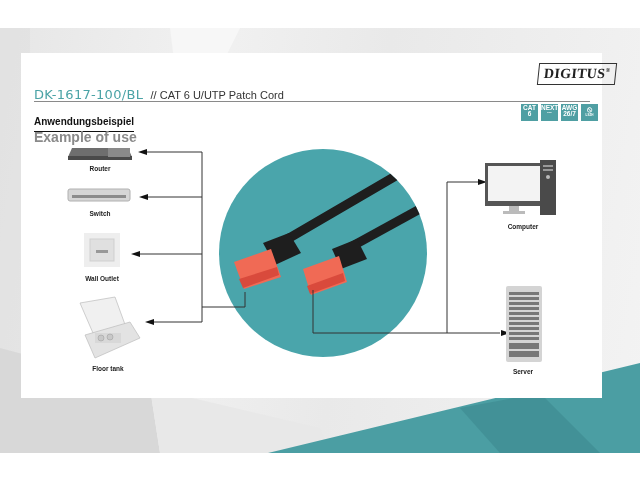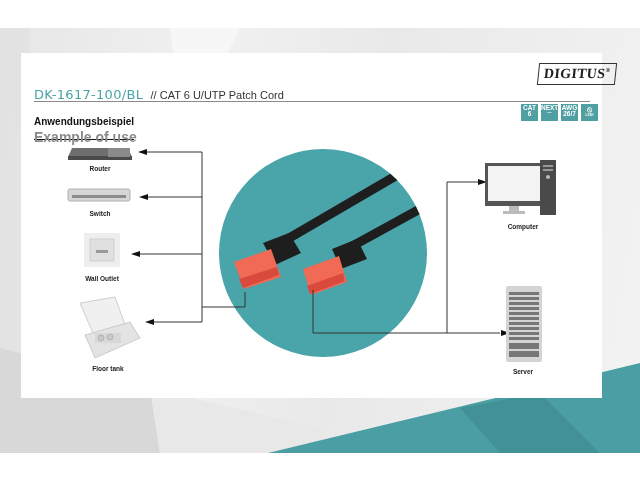--- a/index.html
+++ b/index.html
@@ -10,21 +10,21 @@
   .header-title { position:absolute; left:34px; top:87px; font-size:12px; white-space:nowrap; }
   .sku { color:#4aa3a6; font-weight:normal; letter-spacing:0.3px; font-family:"DejaVu Sans", sans-serif; font-size:13px; }
   .subtitle { color:#333; font-size:11px; margin-left:4px; }
   .rule { position:absolute; left:34px; top:101px; width:556px; height:1px; background:#8a8a8a; }
   .logo { position:absolute; left:538px; top:63px; border:1.5px solid #333; padding:2px 5px 2px 5px; font-family:"Liberation Serif", serif; font-weight:bold; font-size:14px; color:#222; transform:skewX(-6deg); letter-spacing:0.3px; }
   .logo sup { font-size:6px; }
   .badges { position:absolute; left:521px; top:104px; display:flex; gap:3px; }
   .badge { width:17px; height:17px; background:#4f9fa3; color:#fff; font-size:5.5px; font-weight:bold; text-align:center; line-height:6px; padding-top:1px; box-sizing:border-box; overflow:hidden; }
   .badge .big { font-size:6.5px; display:block; }
   .badge .small { font-size:3px; display:block; line-height:3.5px; }
-  .use-de { position:absolute; left:34px; top:116px; font-size:10px; font-weight:bold; color:#111; border-bottom:1px solid #111; padding-bottom:12px; }
+  .use-de { position:absolute; left:34px; top:116px; font-size:10px; font-weight:bold; color:#111; border-bottom:1px solid #111; padding-bottom:4px; }
   .use-en { position:absolute; left:34px; top:129px; font-size:14px; font-weight:bold; color:#8a8a8a; }
   .dev-label { position:absolute; font-size:6.5px; font-weight:bold; color:#222; text-align:center; width:80px; }
   .circle { position:absolute; left:219px; top:149px; width:208px; height:208px; border-radius:50%; background:#4aa5ab; overflow:hidden; }
   svg.overlay { position:absolute; left:0; top:0; }
 </style>
 </head>
 <body>
 
 <div class="bg-band">
   <svg width="640" height="425">

